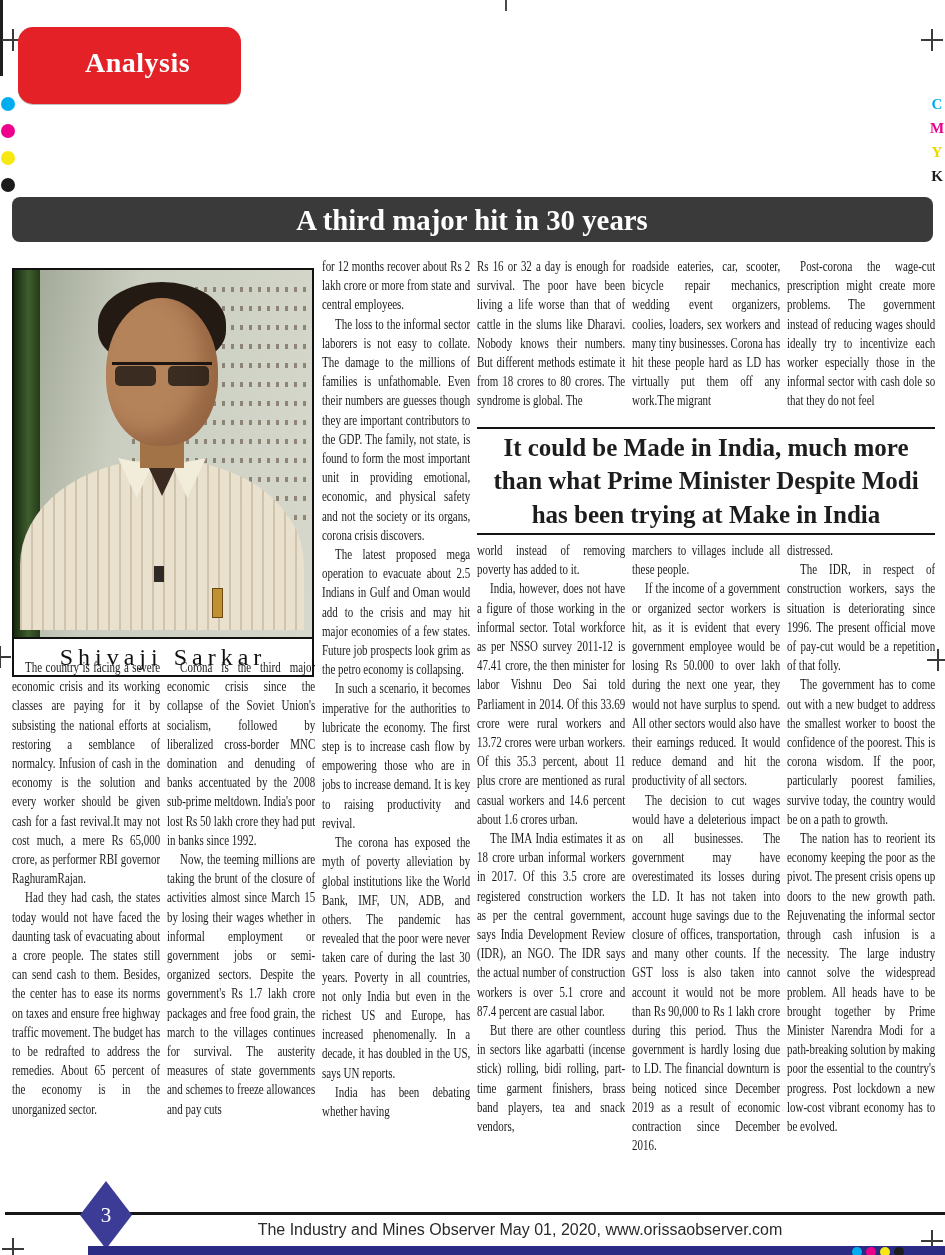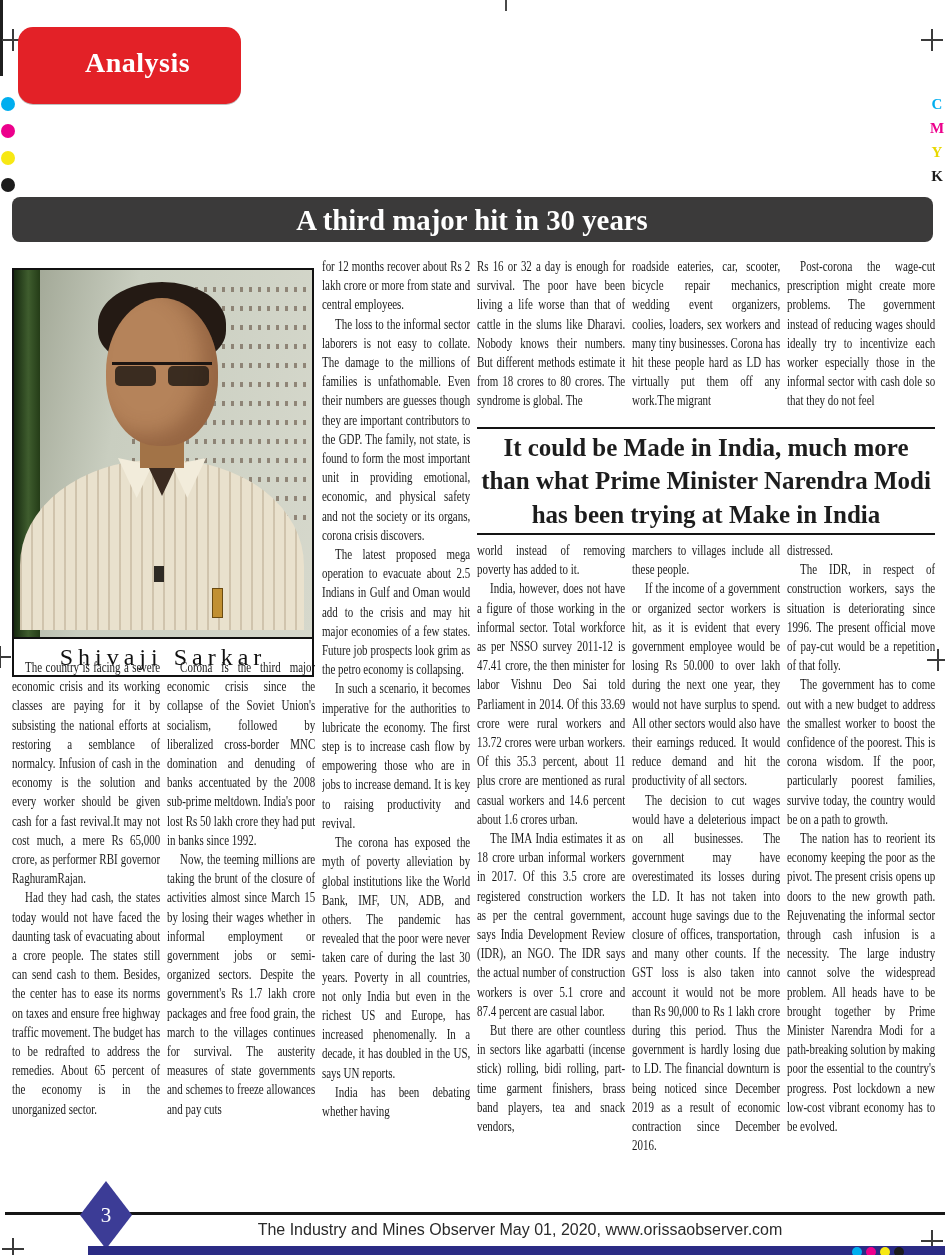--- a/index.html
+++ b/index.html
@@ -165,21 +165,21 @@
       <div class="hair"></div>
       <div class="head"></div>
       <div class="glasses"></div>
       <div class="mic"></div>
       <div class="pen"></div>
     </div>
     <div class="photo-caption">Shivaji Sarkar</div>
   </div>
 
   <div class="pullquote">
-    <span>It could be Made in India, much more than what Prime Minister Narendra Modi has been trying at Make in India</span>
+    <span>It could be Made in India, much more than what Prime Minister Despite Modi has been trying at Make in India</span>
   </div>
 
   <div class="col c1">
     <p>The country is facing a severe economic crisis and its working classes are paying for it by subsisting the national efforts at restoring a semblance of normalcy. Infusion of cash in the economy is the solution and every worker should be given cash for a fast revival.It may not cost much, a mere Rs 65,000 crore, as performer RBI governor RaghuramRajan.</p>
     <p>Had they had cash, the states today would not have faced the daunting task of evacuating about a crore people. The states still can send cash to them. Besides, the center has to ease its norms on taxes and ensure free highway traffic movement. The budget has to be redrafted to address the remedies. About 65 percent of the economy is in the unorganized sector.</p>
   </div>
   <div class="col c2">
     <p>Corona is the third major economic crisis since the collapse of the Soviet Union's socialism, followed by liberalized cross-border MNC domination and denuding of banks accentuated by the 2008 sub-prime meltdown. India's poor lost Rs 50 lakh crore they had put in banks since 1992.</p>
     <p>Now, the teeming millions are taking the brunt of the closure of activities almost since March 15 by losing their wages whether in informal employment or government jobs or semi-organized sectors. Despite the government's Rs 1.7 lakh crore packages and free food grain, the march to the villages continues for survival. The austerity measures of state governments and schemes to freeze allowances and pay cuts</p>
   </div>

